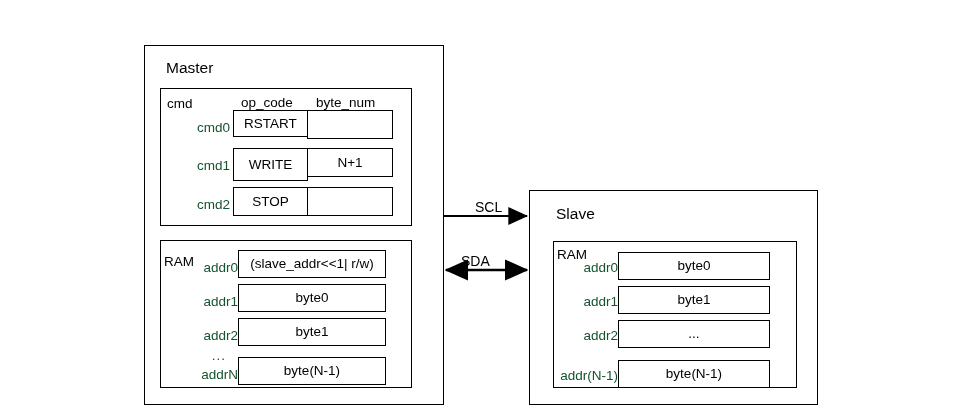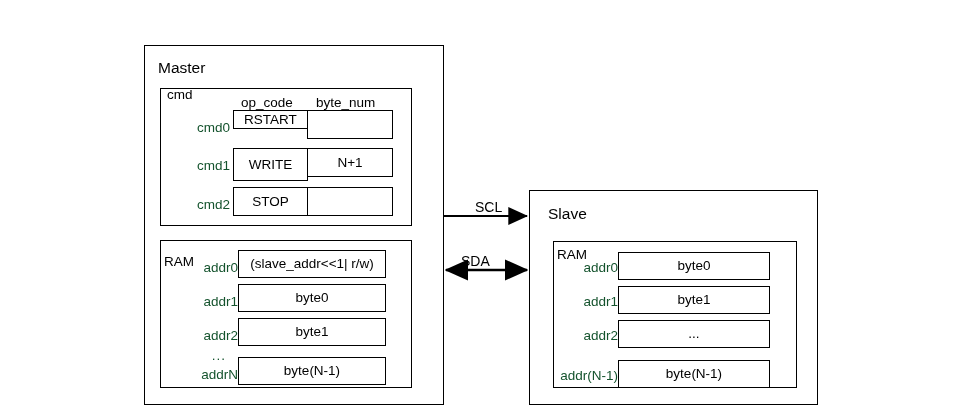--- a/index.html
+++ b/index.html
@@ -50,20 +50,21 @@
     white-space: nowrap;
     text-align: right;
     color: #14532d;
   }
   .title {
     position: absolute;
     font-size: 15.5px;
     line-height: 1;
     white-space: nowrap;
     color: #000000;
+    margin-left: 8px;
   }
   .sig-label {
     position: absolute;
     font-size: 14px;
     line-height: 1;
     white-space: nowrap;
     color: #000000;
   }
   svg.wires {
     position: absolute;
@@ -78,27 +79,27 @@
 <body>
 
 <div id="canvas">
 
   <div class="box" style="left:144px; top:45px; width:300px; height:360px;"></div>
 
   <div class="title" style="left:158px; top:60px;">Master</div>
 
   <div class="box" style="left:160px; top:88px; width:252px; height:138px;"></div>
 
-  <div class="lbl" style="left:167px; top:88px;">cmd</div>
+  <div class="lbl" style="left:167px; top:97px;">cmd</div>
 
   <div class="lbl" style="left:241px; top:96px;">op_code</div>
   <div class="lbl" style="left:316px; top:96px;">byte_num</div>
 
   <div class="lbl-r" style="left:178px; top:121px; width:52px;">cmd0</div>
-  <div class="cell" style="left:233px; top:110px; width:75px; height:19px;">RSTART</div>
+  <div class="cell" style="left:233px; top:110px; width:75px; height:27px;">RSTART</div>
   <div class="cell" style="left:307px; top:110px; width:86px; height:29px;"></div>
 
   <div class="lbl-r" style="left:178px; top:159px; width:52px;">cmd1</div>
   <div class="cell" style="left:233px; top:148px; width:75px; height:33px;">WRITE</div>
   <div class="cell" style="left:307px; top:148px; width:86px; height:29px;">N+1</div>
 
   <div class="lbl-r" style="left:178px; top:198px; width:52px;">cmd2</div>
   <div class="cell" style="left:233px; top:187px; width:75px; height:29px;text-align:center;">STOP</div>
   <div class="cell" style="left:307px; top:187px; width:86px; height:29px;"></div>
 

